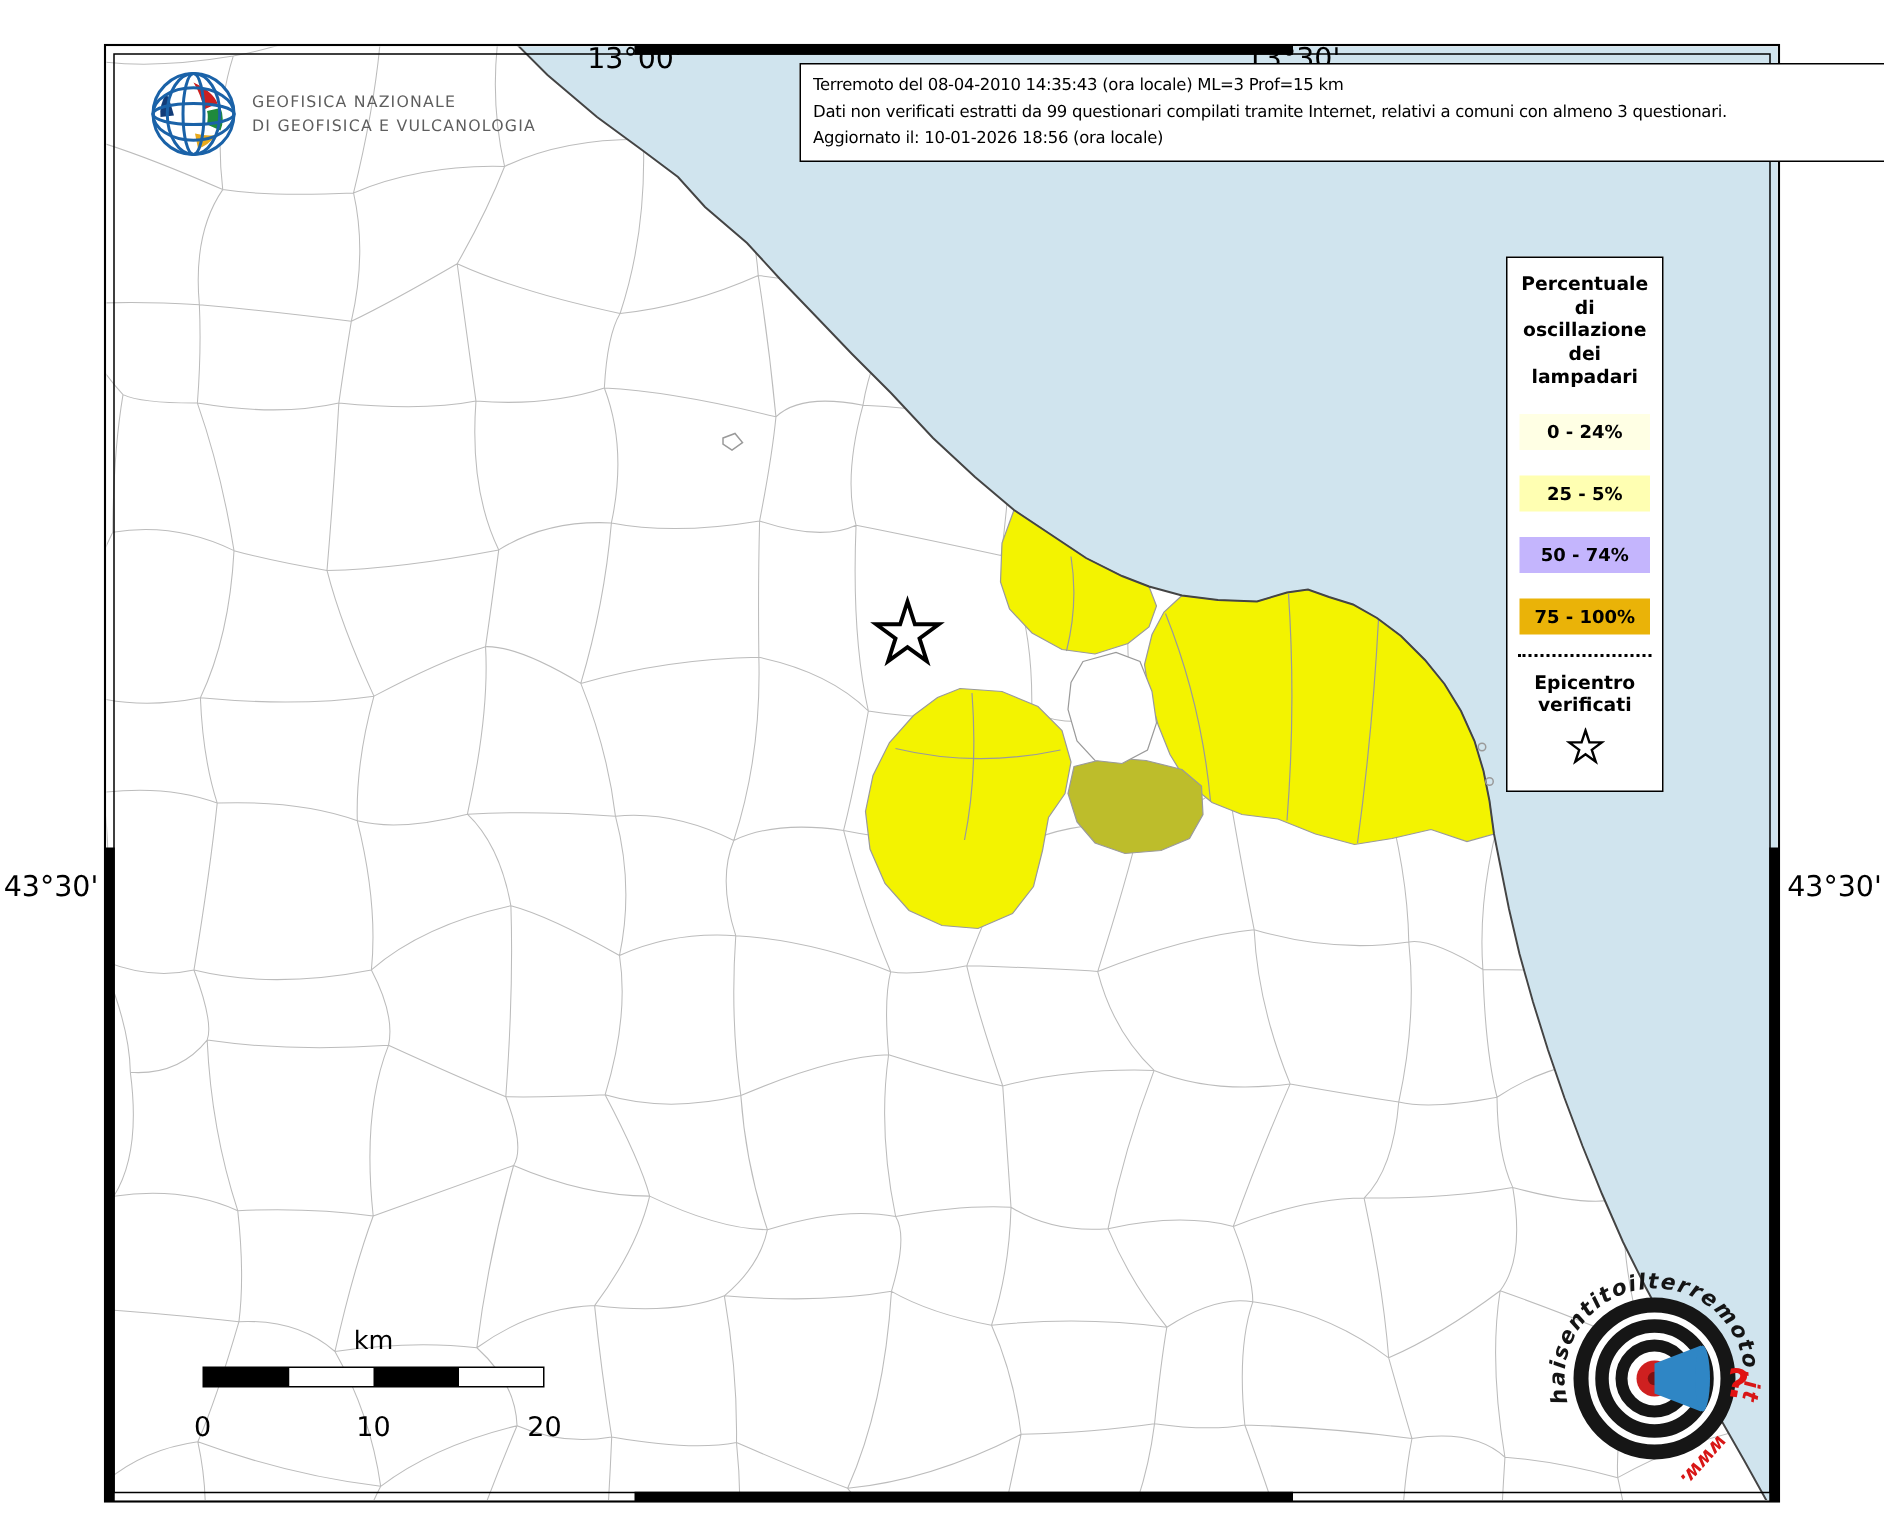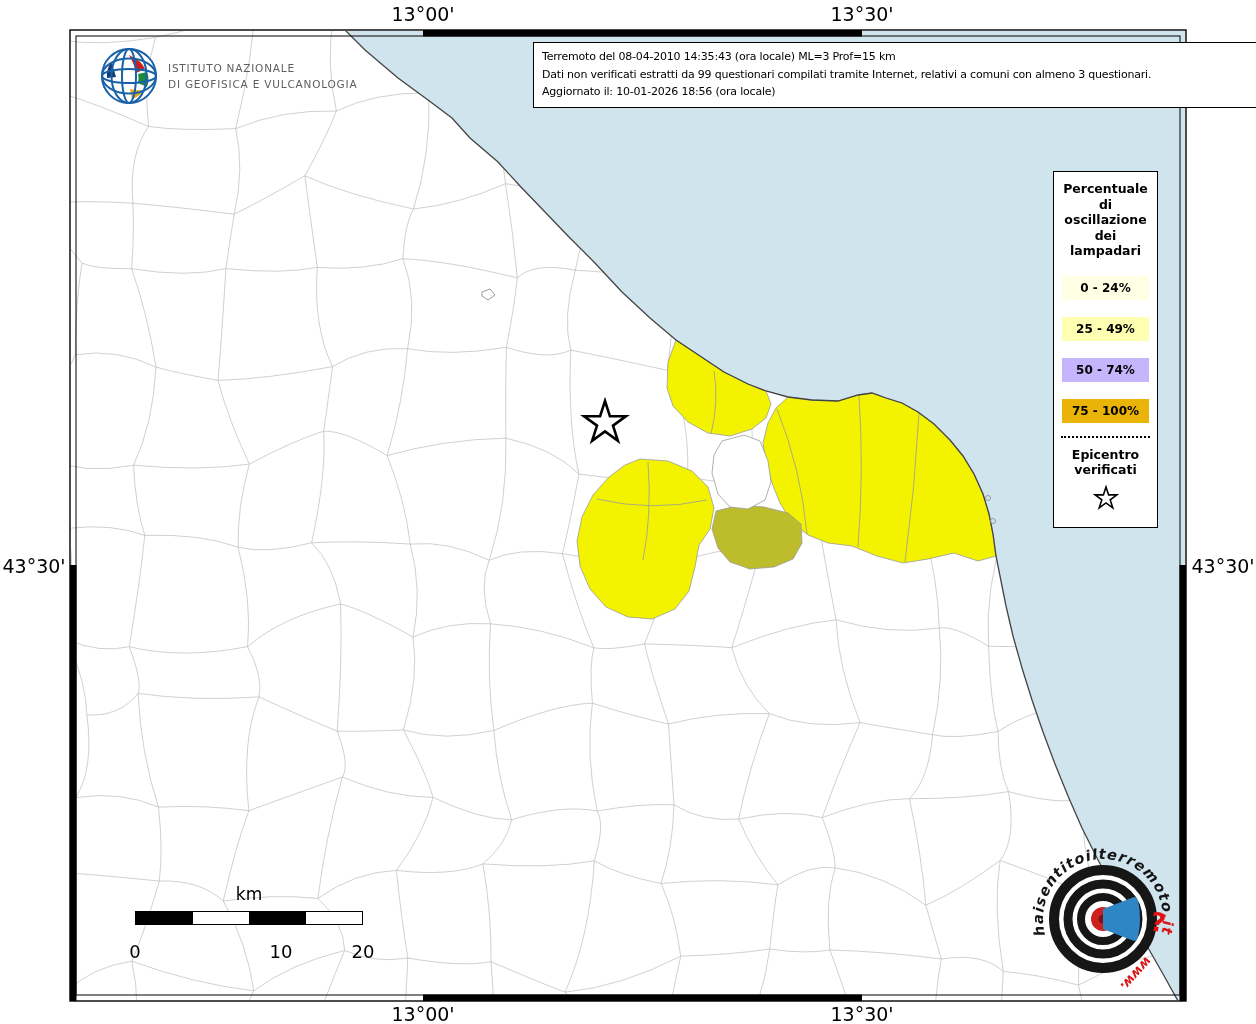--- a/index.html
+++ b/index.html
@@ -1,46 +1,46 @@
 <!DOCTYPE html>
 <html><head>
 <meta charset="utf-8">
 <style>
   *{margin:0;padding:0;box-sizing:border-box;}
   html,body{background:#fff;}
   .canvas{position:relative;width:1256px;height:1024px;background:#fff;overflow:hidden;
           font-family:"DejaVu Sans","Liberation Sans",sans-serif;color:#000;}
   .map-svg{position:absolute;left:0;top:0;}
 
-  .axis{position:absolute;font-size:19px;white-space:nowrap;transform:translateX(-50%);}
+  .axis{position:absolute;font-size:19px;white-space:nowrap;transform:translateX(-50%);margin-top:25px;}
   .axis.side{transform:none;text-align:center;}
 
   .hdr{position:absolute;left:533px;top:42px;width:725px;background:#fff;border:1px solid #000;
        padding:5px 8px 6px 8px;font-size:11px;letter-spacing:-0.2px;line-height:17.5px;}
   .hdr div{white-space:nowrap;overflow:hidden;}
 
   .ingv{position:absolute;left:98px;top:45px;display:flex;align-items:center;gap:8px;}
   .ingv-text{font-size:10.5px;letter-spacing:0.8px;color:#5e5e5e;line-height:16px;font-weight:500;}
 
-  .legend{position:absolute;left:1053px;top:171px;width:105px;background:#fff;border:1px solid #000;
+  .legend{position:absolute;left:1004px;top:171px;width:105px;background:#fff;border:1px solid #000;
           padding:9px 4px 12px 4px;text-align:center;}
   .legend-title{font-weight:bold;font-size:12.5px;line-height:15.5px;}
   .swatch{width:87px;height:24px;margin:17px auto 0 auto;font-weight:bold;font-size:12px;line-height:24px;color:#000;}
   .legend-sep{border-top:2px dotted #000;margin:13px 3px 9px 3px;}
   .legend-epi{font-weight:bold;font-size:12.5px;line-height:15.5px;}
   .legend-star{margin-top:7px;}
 
   .scalebar{position:absolute;left:110px;top:884px;width:290px;height:90px;}
   .scalebar .km{margin-left:25px;width:228px;text-align:center;font-size:17px;}
   .scalebar .bar{margin-left:25px;margin-top:7px;width:228px;height:14px;border:1px solid #000;display:flex;}
   .scalebar .bar span{flex:1;}
   .scalebar .bar .b{background:#000;}
   .scalebar .bar .w{background:#fff;}
   .scalebar .t{position:absolute;top:57px;font-size:18px;transform:translateX(-50%);}
-  .t0{left:25px;}.t1{left:139px;margin-left:32px;}.t2{left:253px;}
+  .t0{left:25px;}.t1{left:139px;}.t2{left:253px;}
 
   .wm-text{font-size:14.5px;font-weight:bold;font-style:italic;letter-spacing:1.1px;}
   .wm-www{font-size:13px;font-weight:bold;font-style:italic;}
   .wm-q{font-size:26px;font-weight:bold;}
 </style>
 </head>
 <body>
 
 <div class="canvas">
 
@@ -130,29 +130,29 @@
       <path d="M13,17 Q8,25 9,33 L18,32 Q16,24 13,17 Z" fill="#123c78"></path>
       <g fill="none" stroke="#1a62a8" stroke-width="2">
         <circle cx="31" cy="31" r="27"></circle>
         <ellipse cx="31" cy="31" rx="17.5" ry="27"></ellipse>
         <ellipse cx="31" cy="31" rx="7" ry="27"></ellipse>
         <ellipse cx="31" cy="31" rx="27" ry="17.5"></ellipse>
         <ellipse cx="31" cy="31" rx="27" ry="7"></ellipse>
       </g>
     </svg>
     <div class="ingv-text">
-      <div>ISTITUTO NAZIONALE</div>
+      <div>GEOFISICA NAZIONALE</div>
       <div>DI GEOFISICA E VULCANOLOGIA</div>
     </div>
   </div>
 
   <div class="legend">
     <div class="legend-title">Percentuale di oscillazione dei lampadari</div>
     <div class="swatch" style="background-color: rgb(255, 255, 228);">0 - 24%</div>
-    <div class="swatch" style="background-color: rgb(255, 255, 178);">25 - 49%</div>
+    <div class="swatch" style="background-color: rgb(255, 255, 178);">25 - 5%</div>
     <div class="swatch" style="background-color: #c4b5fd;">50 - 74%</div>
     <div class="swatch" style="background-color: #eab308;">75 - 100%</div>
     <div class="legend-sep"></div>
     <div class="legend-epi">Epicentro verificati</div>
     <div class="legend-star">
       <svg width="26" height="26" viewBox="0 0 26 26">
         <polygon points="13,2 15.6,9.9 23.9,9.9 17.2,14.9 19.8,22.8 13,17.9 6.2,22.8 8.8,14.9 2.1,9.9 10.4,9.9" fill="#fff" stroke="#000" stroke-width="1.6"></polygon>
       </svg>
     </div>
   </div>

